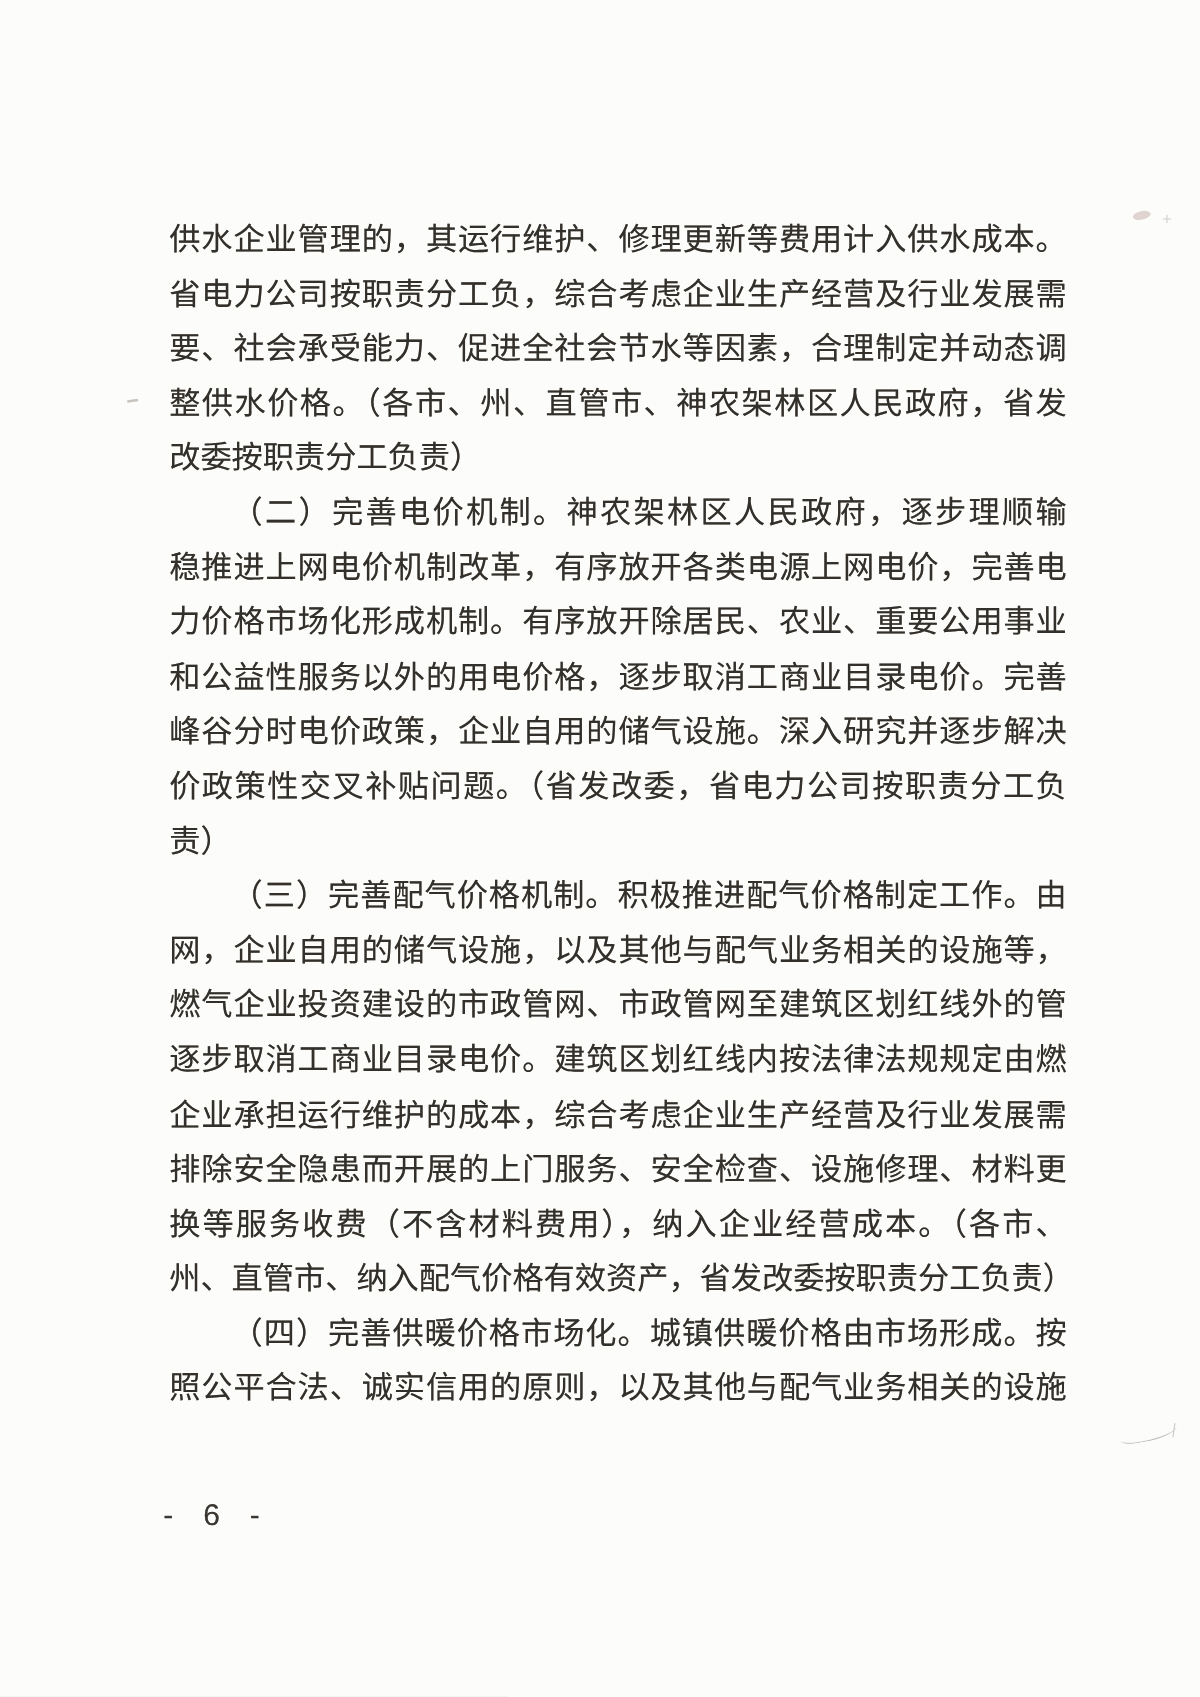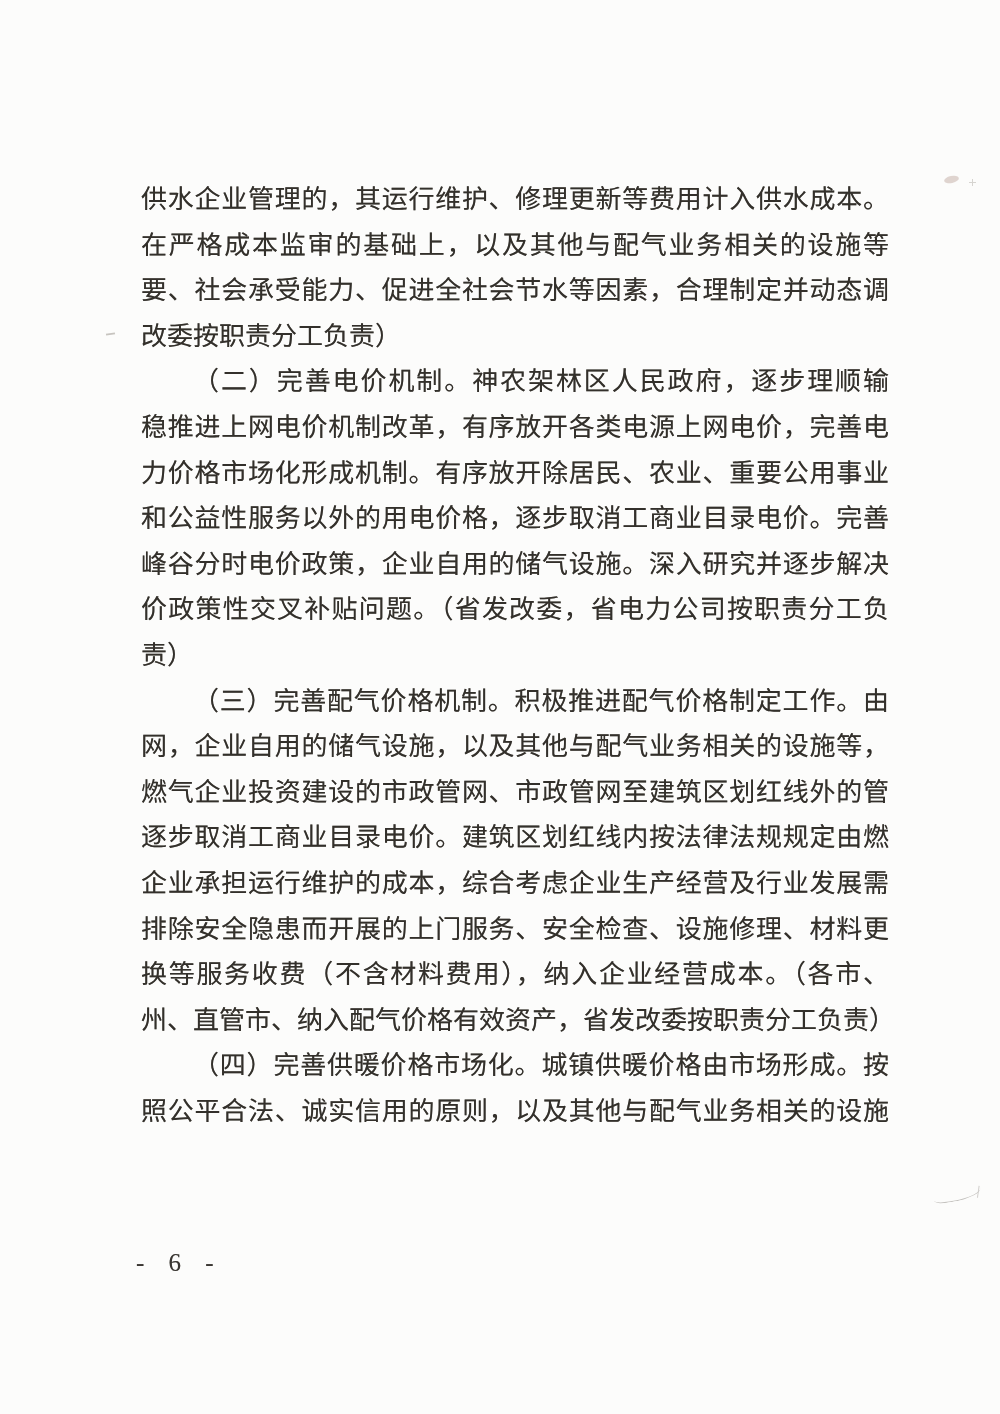--- a/index.html
+++ b/index.html
@@ -7,21 +7,21 @@
     padding: 0;
     background: #e8e8e8;
   }
   .page {
     position: relative;
     width: 1000px;
     height: 1414px;
     margin: 0 auto;
     background: #fcfcfb;
     overflow: hidden;
-    font-family: Liberation Serif, serif;
+    font-family: Liberation Sans, sans-serif;
     color: #33302b;
   }
   .text-block {
     position: absolute;
     left: 141px;
     top: 177px;
     width: 748px;
   }
   .line {
     height: 45.6px;
@@ -102,22 +102,23 @@
     transform: rotate(18deg);
     opacity: 0.8;
   }
 </style>
 </head>
 <body>
 
 <div class="page">
   <div class="text-block" id="lines">
       <div class="line">供水企业管理的，其运行维护、修理更新等费用计入供水成本。</div>
-      <div class="line">在严格成本监审的基础上，以及其他与配气业务相关的设施等</div>
+      <div class="line">省电力公司按职责分工负，综合考虑企业生产经营及行业发展需</div>
       <div class="line">要、社会承受能力、促进全社会节水等因素，合理制定并动态调</div>
+      <div class="line">整供水价格。（各市、州、直管市、神农架林区人民政府，省发</div>
       <div class="line noj">改委按职责分工负责）</div>
       <div class="line indent">（二）完善电价机制。神农架林区人民政府，逐步理顺输</div>
       <div class="line">稳推进上网电价机制改革，有序放开各类电源上网电价，完善电</div>
       <div class="line">力价格市场化形成机制。有序放开除居民、农业、重要公用事业</div>
       <div class="line">和公益性服务以外的用电价格，逐步取消工商业目录电价。完善</div>
       <div class="line">峰谷分时电价政策，企业自用的储气设施。深入研究并逐步解决电</div>
       <div class="line">价政策性交叉补贴问题。（省发改委，省电力公司按职责分工负</div>
       <div class="line noj">责）</div>
       <div class="line indent">（三）完善配气价格机制。积极推进配气价格制定工作。由</div>
       <div class="line">网，企业自用的储气设施，以及其他与配气业务相关的设施等，</div>

